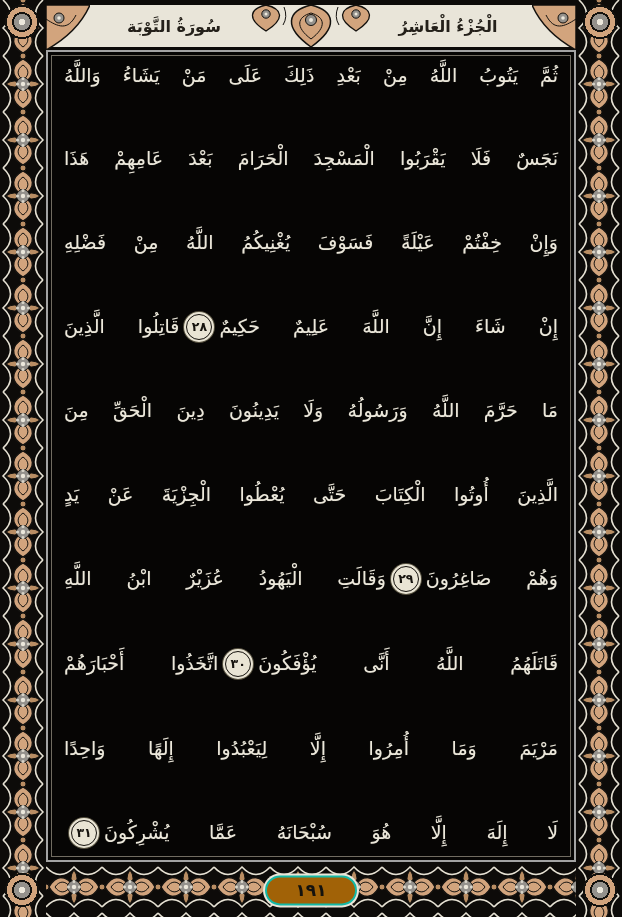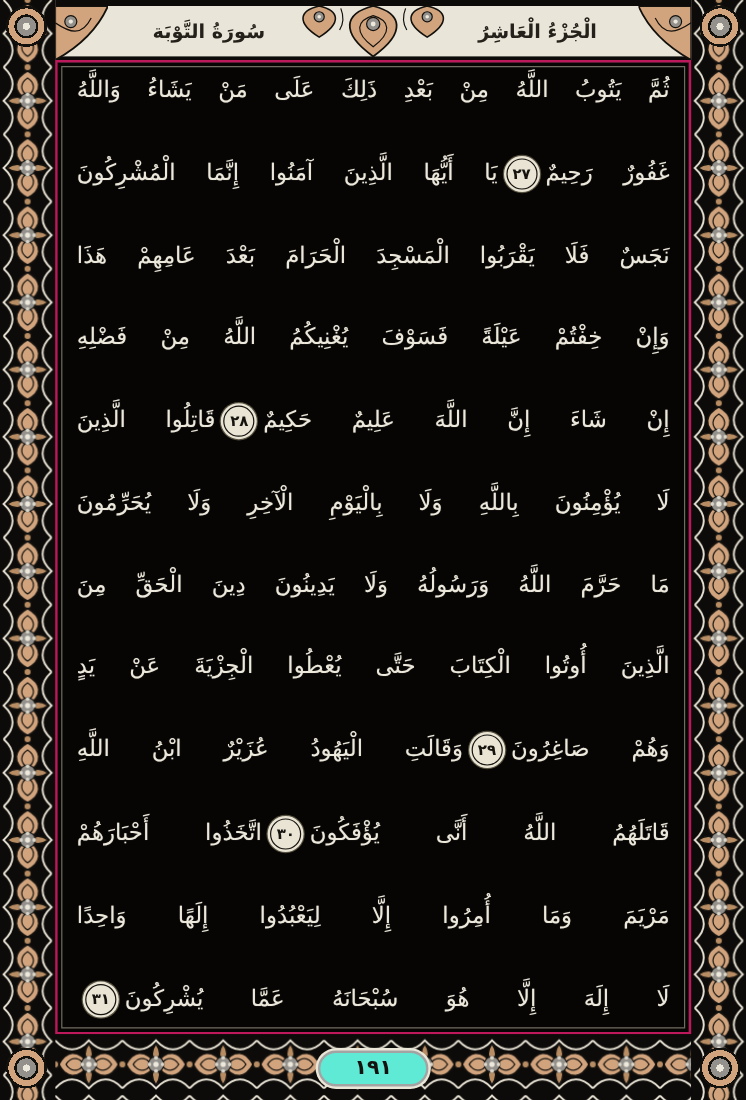--- a/index.html
+++ b/index.html
@@ -35,31 +35,31 @@
   .hdr-fan-right { right:0; transform:scaleX(-1); }
 
   
   .footer-band {
     position:absolute; left:46px; right:46px; bottom:0; height:55px;
     border-top:2px solid #0d0b09; z-index:2; background:#0d0b09;
   }
   .page-number-oval {
     position:absolute; left:50%; top:50%; transform:translate(-50%,-52%);
     min-width:92px; height:30px; padding:0 12px;
-    background:#5eead4; border:2px solid #a3a3a3; border-radius:16px;
+    background:#a16207; border:2px solid #14b8a6; border-radius:16px;
     box-shadow:0 0 0 2px #eae6d8;
     color:#14120e; font-size:17px; font-weight:600; line-height:27px;
     text-align:center; letter-spacing:7px; direction:rtl;
   }
 
   
   .text-panel {
     position:absolute; left:46px; right:46px; top:50px; bottom:55px;
     background:#060504;
-    border:2px solid #be185d;
+    border:2px solid #a3a3a3;
     box-shadow: inset 0 0 0 3px #060504, inset 0 0 0 4px #716c61;
     padding:12px 16px 14px; z-index:1;
   }
   .lines {
     height:100%; display:flex; flex-direction:column;
     justify-content:space-between; direction:rtl;
   }
   .qline {
     width:100%; color:#ece8db; font-size:19px; line-height:1.25;
     text-align:justify; text-align-last:justify; word-spacing:2px;
@@ -173,25 +173,23 @@
       <circle cx="135" cy="11" r="4.2" fill="#94918c" stroke="#13110e" stroke-width="1"></circle>
       <circle cx="135" cy="11" r="1.5" fill="#ece8dc"></circle>
       <path d="M63 4 Q67 14 62 22" fill="none" stroke="#13110e" stroke-width="1"></path>
       <path d="M117 4 Q113 14 118 22" fill="none" stroke="#13110e" stroke-width="1"></path>
     </svg>
   </div>
 
   <div class="text-panel">
     <div class="lines">
         <div class="qline"><span class="qtext">ثُمَّ يَتُوبُ اللَّهُ مِنْ بَعْدِ ذَلِكَ عَلَى مَنْ يَشَاءُ وَاللَّهُ</span></div>
-        <div class="qline"><span class="qtext">غَفُورٌ رَحِيمٌ</span><span class="medallion">٢٧</span><span class="qtext">يَا أَيُّهَا الَّذِينَ آمَنُوا إِنَّمَا الْمُشْرِكُونَ</span></div>
         <div class="qline"><span class="qtext">نَجَسٌ فَلَا يَقْرَبُوا الْمَسْجِدَ الْحَرَامَ بَعْدَ عَامِهِمْ هَذَا</span></div>
         <div class="qline"><span class="qtext">وَإِنْ خِفْتُمْ عَيْلَةً فَسَوْفَ يُغْنِيكُمُ اللَّهُ مِنْ فَضْلِهِ</span></div>
         <div class="qline"><span class="qtext">إِنْ شَاءَ إِنَّ اللَّهَ عَلِيمٌ حَكِيمٌ</span><span class="medallion">٢٨</span><span class="qtext">قَاتِلُوا الَّذِينَ</span></div>
-        <div class="qline"><span class="qtext">لَا يُؤْمِنُونَ بِاللَّهِ وَلَا بِالْيَوْمِ الْآخِرِ وَلَا يُحَرِّمُونَ</span></div>
         <div class="qline"><span class="qtext">مَا حَرَّمَ اللَّهُ وَرَسُولُهُ وَلَا يَدِينُونَ دِينَ الْحَقِّ مِنَ</span></div>
         <div class="qline"><span class="qtext">الَّذِينَ أُوتُوا الْكِتَابَ حَتَّى يُعْطُوا الْجِزْيَةَ عَنْ يَدٍ</span></div>
         <div class="qline"><span class="qtext">وَهُمْ صَاغِرُونَ</span><span class="medallion">٢٩</span><span class="qtext">وَقَالَتِ الْيَهُودُ عُزَيْرٌ ابْنُ اللَّهِ</span></div>
         <div class="qline"><span class="qtext">قَاتَلَهُمُ اللَّهُ أَنَّى يُؤْفَكُونَ</span><span class="medallion">٣٠</span><span class="qtext">اتَّخَذُوا أَحْبَارَهُمْ</span></div>
         <div class="qline"><span class="qtext">مَرْيَمَ وَمَا أُمِرُوا إِلَّا لِيَعْبُدُوا إِلَهًا وَاحِدًا</span></div>
         <div class="qline"><span class="qtext">لَا إِلَهَ إِلَّا هُوَ سُبْحَانَهُ عَمَّا يُشْرِكُونَ</span><span class="medallion">٣١</span></div>
       </div>
   </div>
 
   <div class="footer-band">

